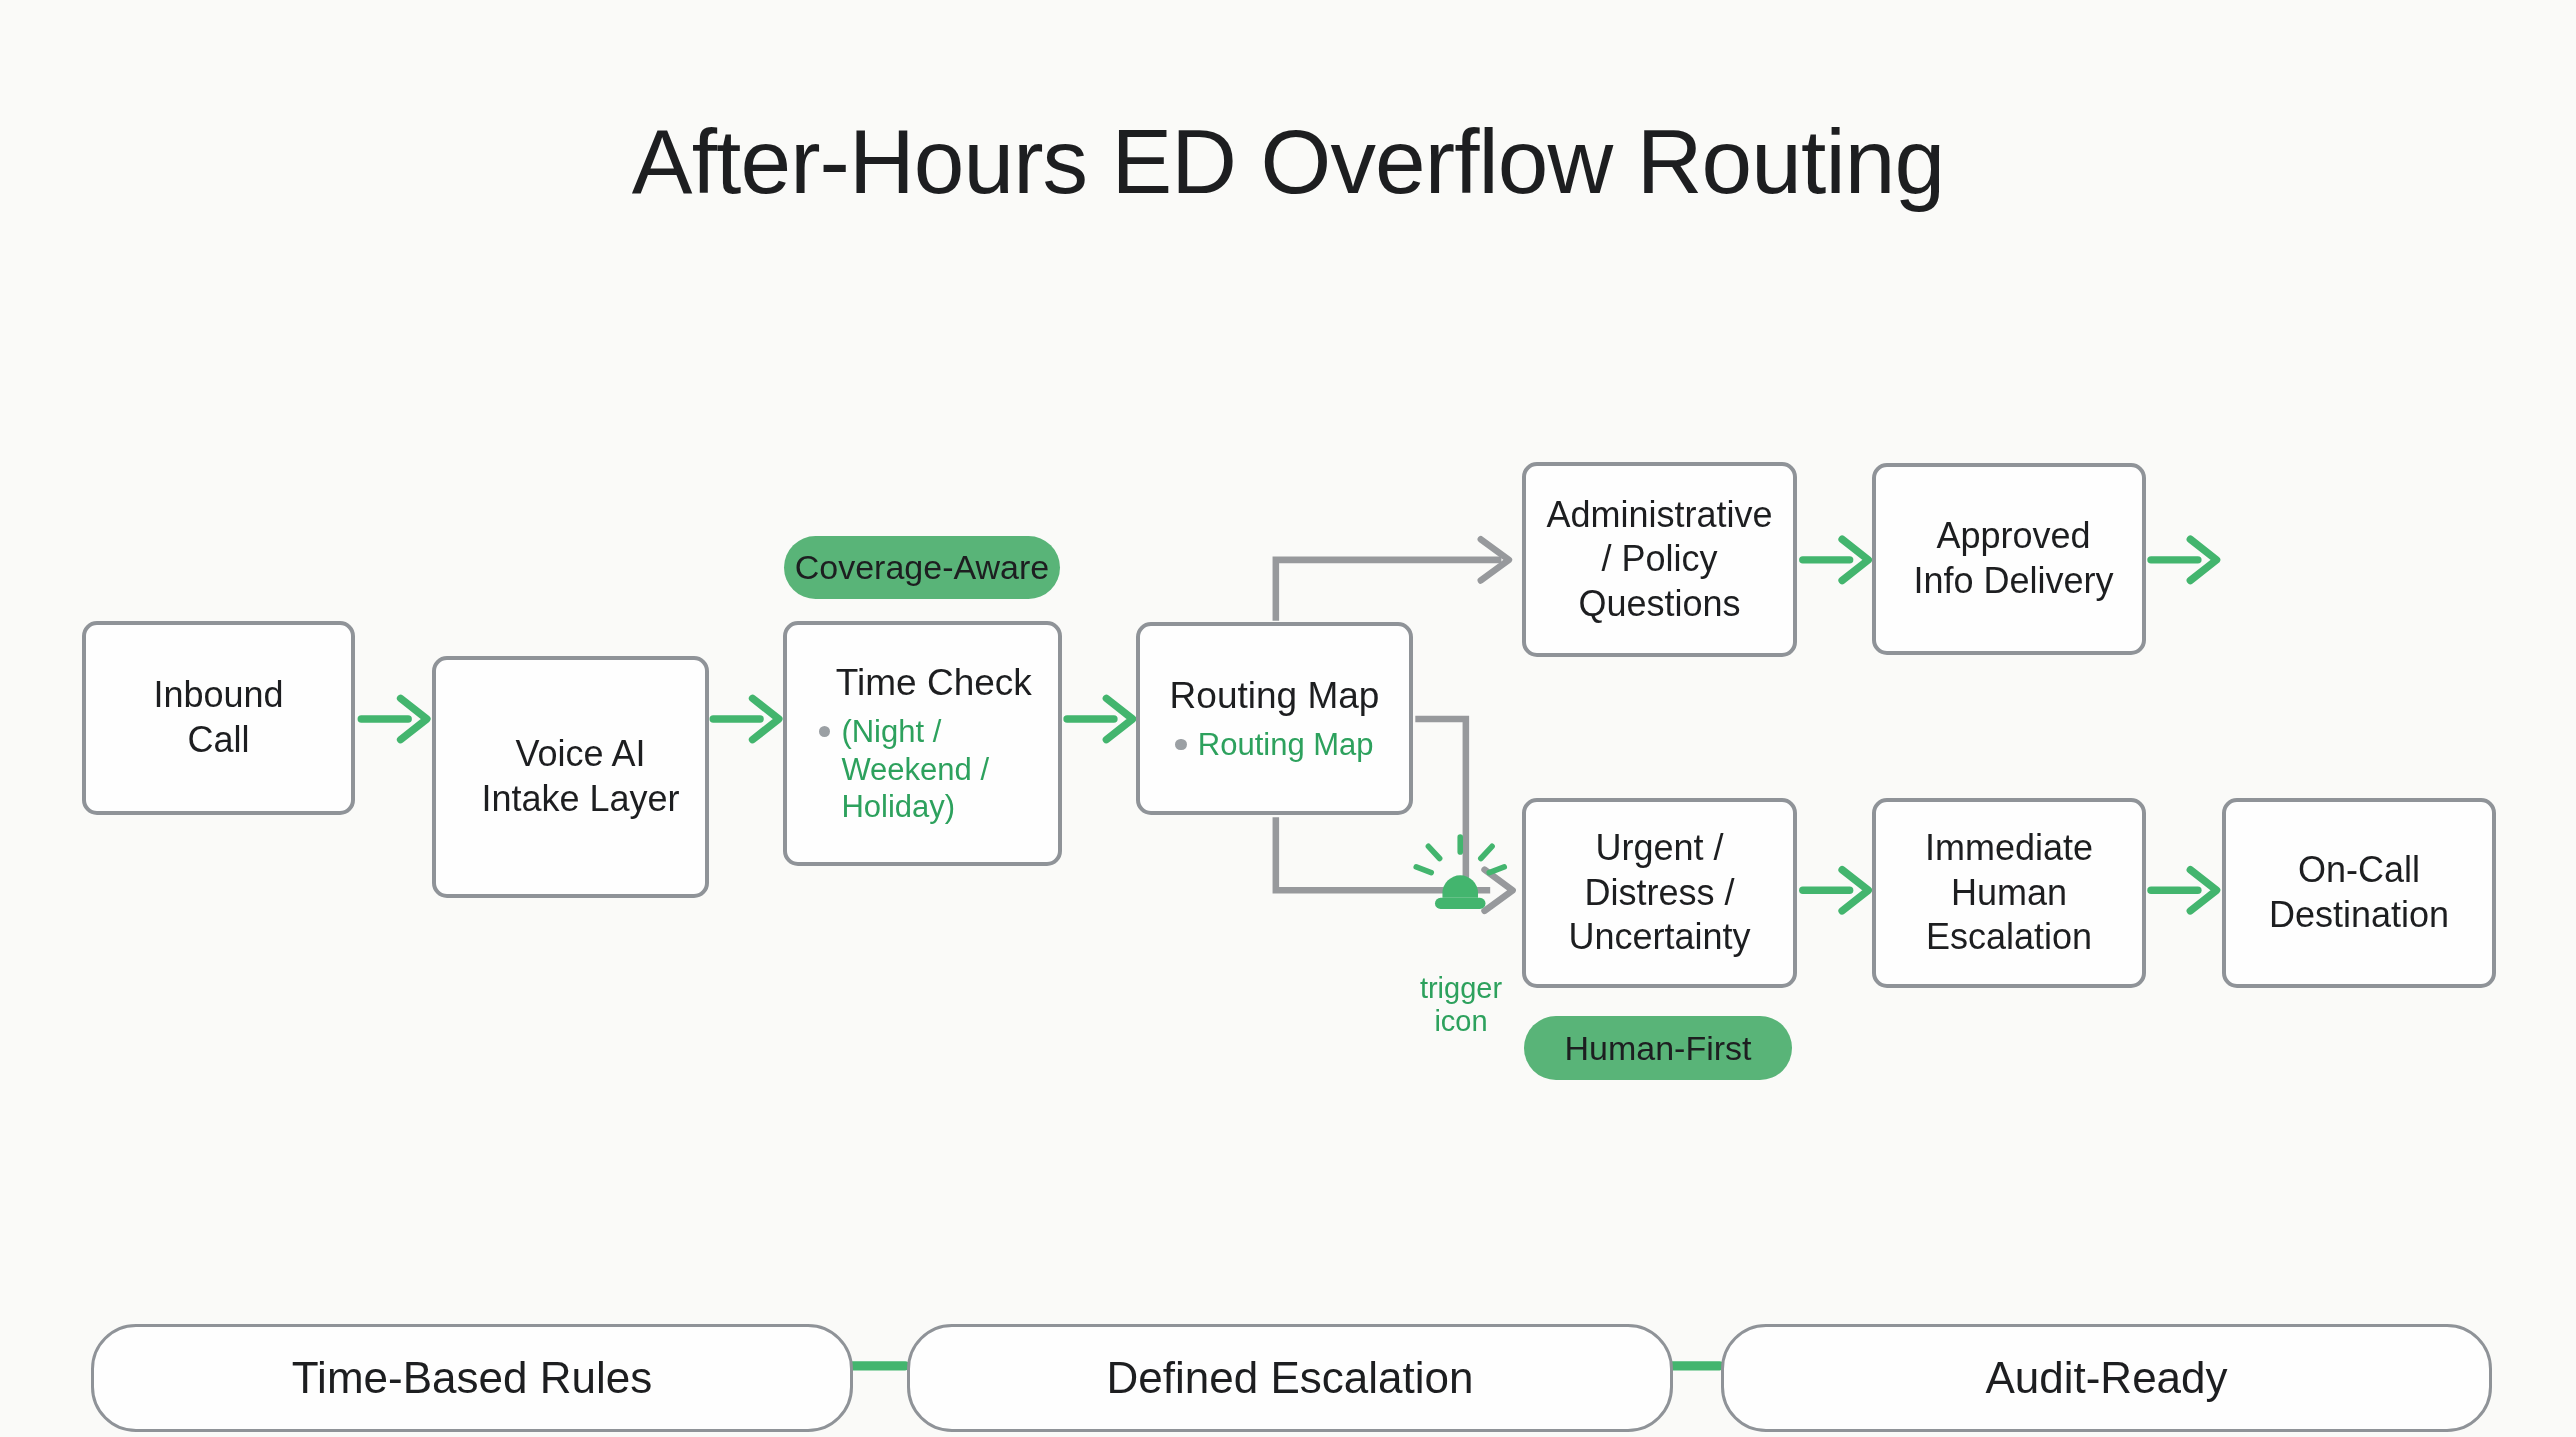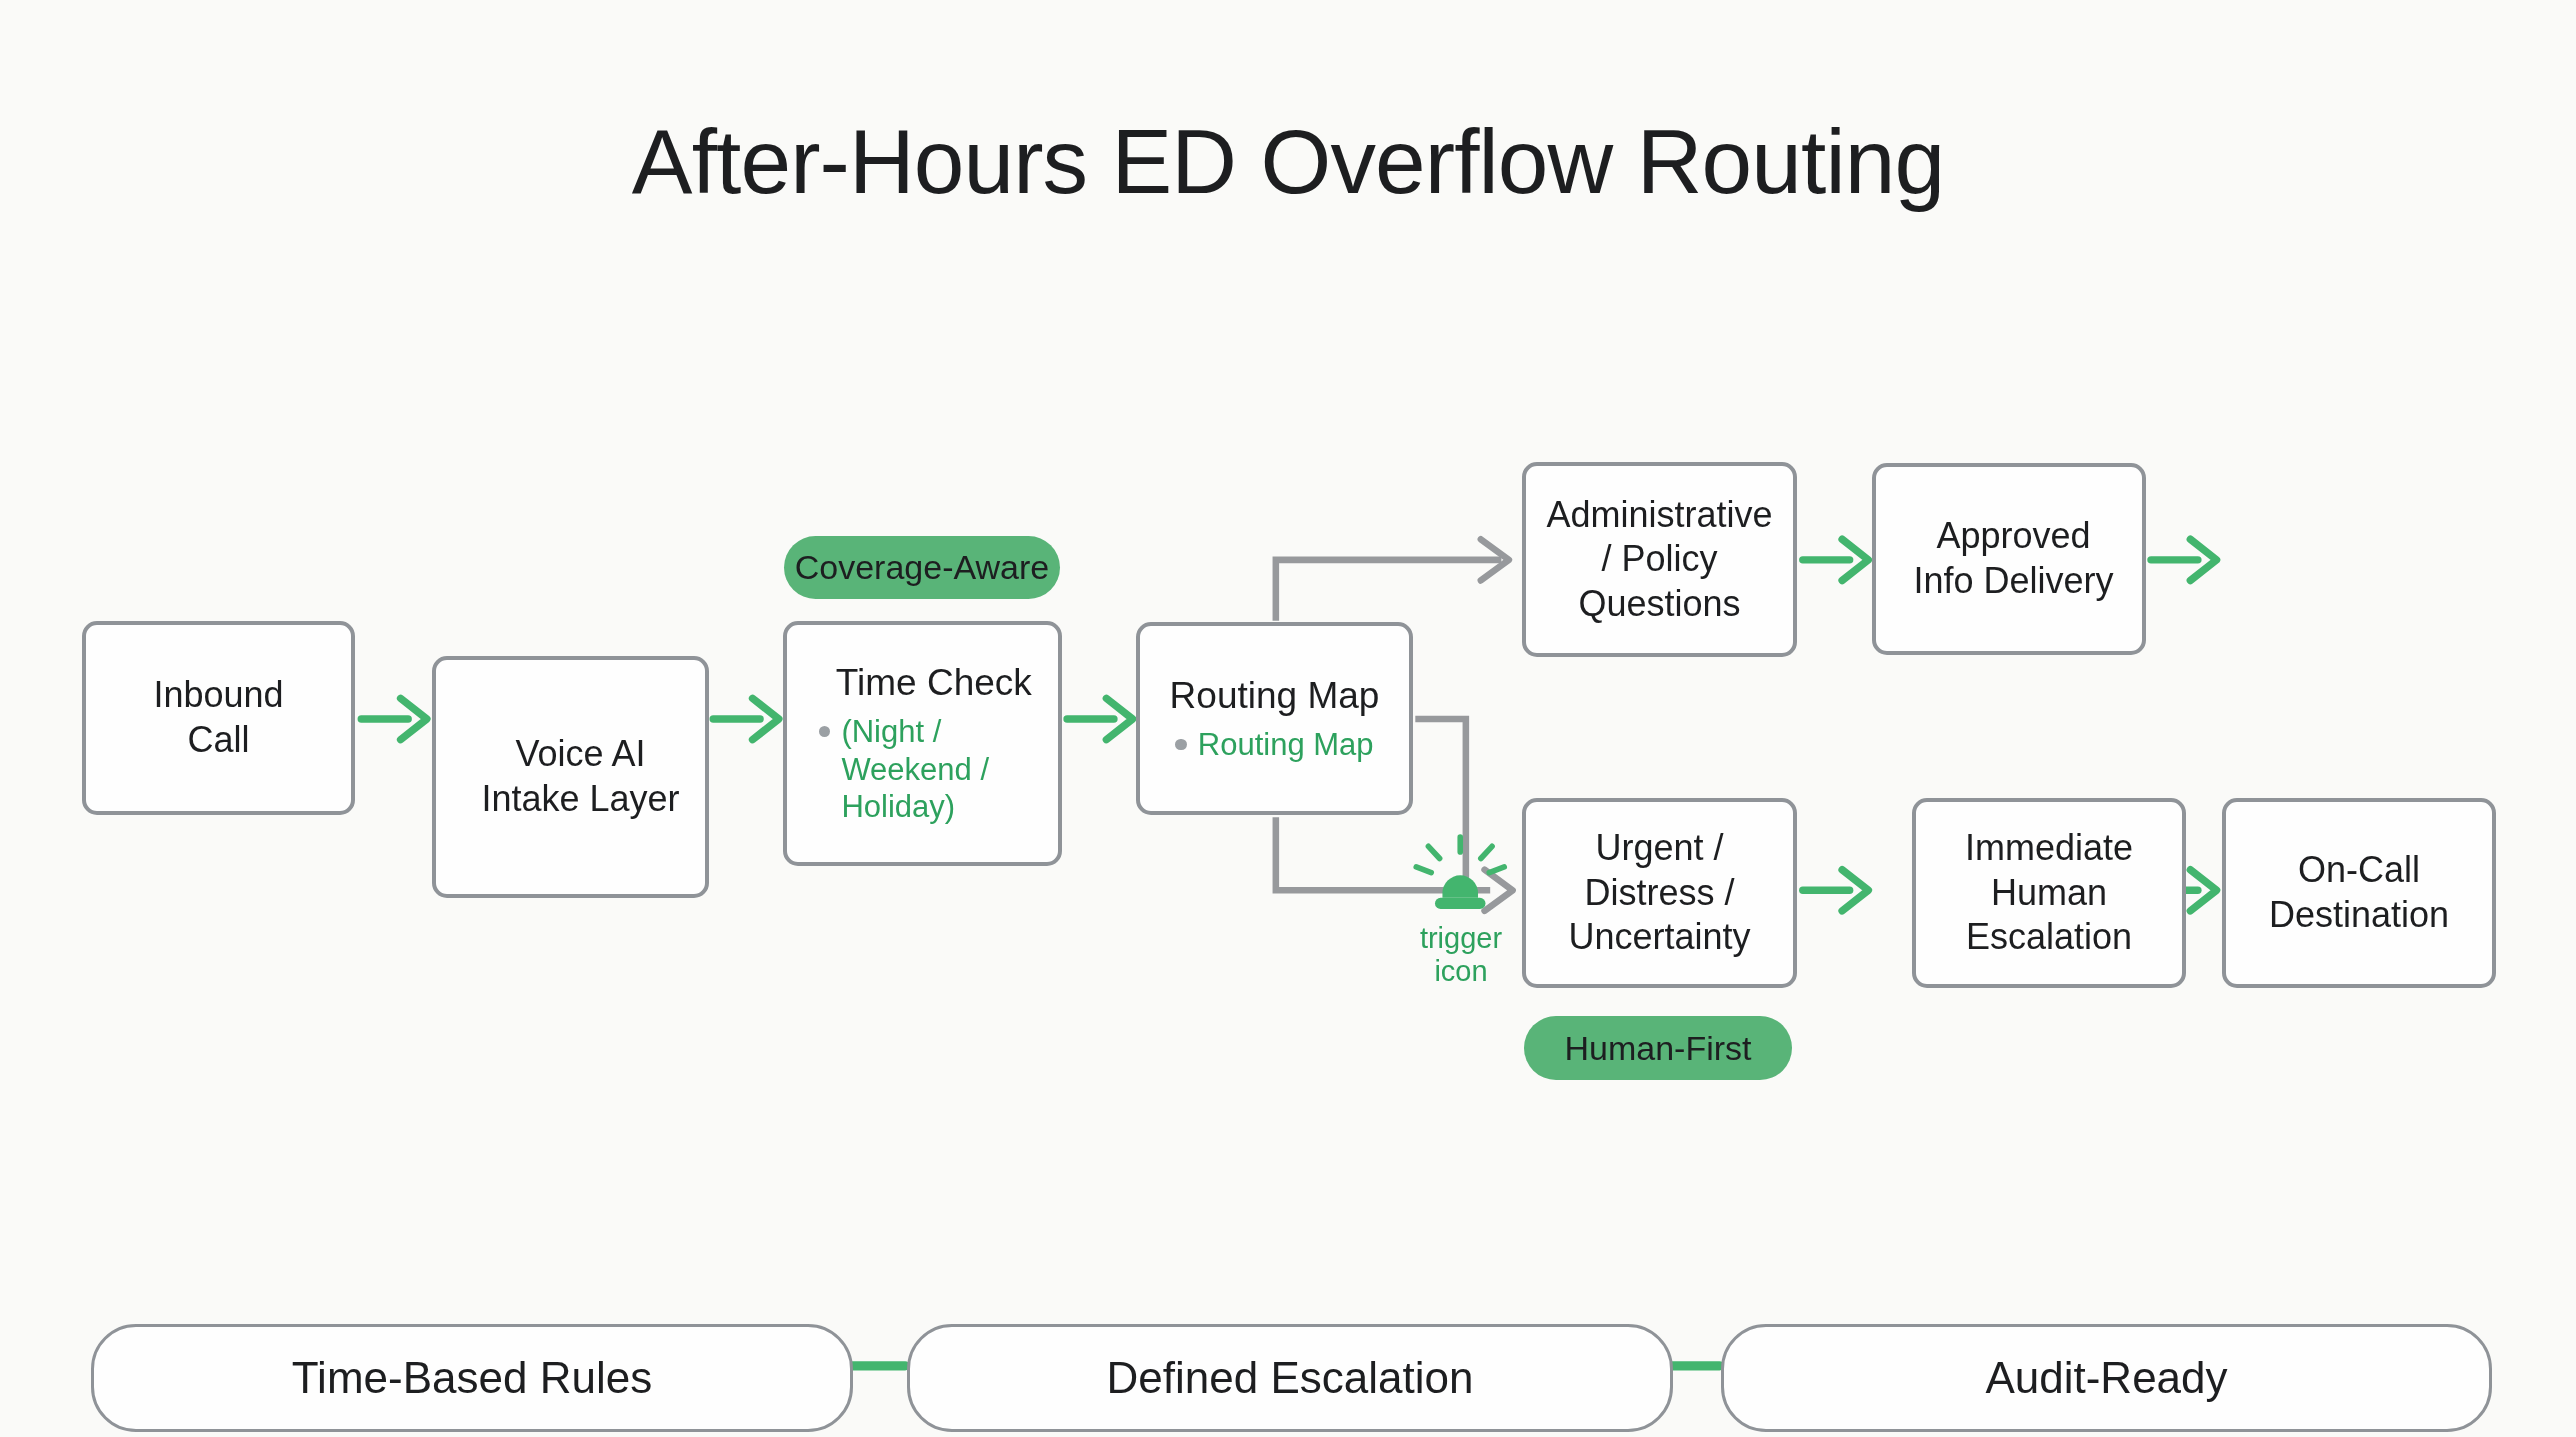--- a/index.html
+++ b/index.html
@@ -206,36 +206,36 @@
 Info Delivery</div>
   </div>
 
 
   <div class="node" style="left:1522px;top:798px;width:275px;height:190px;">
     <div class="label">Urgent /
 Distress /
 Uncertainty</div>
   </div>
 
-  <div class="node" style="left:1872px;top:798px;width:274px;height:190px;margin-left:40px;">
+  <div class="node" style="left:1872px;top:798px;width:274px;height:190px;">
     <div class="label">Immediate
 Human
 Escalation</div>
   </div>
 
   <div class="node" style="left:2222px;top:798px;width:274px;height:190px;">
     <div class="label">On-Call
 Destination</div>
   </div>
 
   <div class="badge" style="left:784px;top:536px;width:276px;height:63px;">Coverage-Aware</div>
 
   <div class="badge" style="left:1524px;top:1016px;width:268px;height:64px;">Human-First</div>
 
-  <div class="trigger-label" style="left:1399px;top:922px;width:124px;">trigger icon</div>
+  <div class="trigger-label" style="left:1399px;top:972px;width:124px;">trigger icon</div>
 
   <div class="pill" style="left:91px;width:762px;">
     <span>Time-Based Rules</span>
   </div>
   <div class="pill" style="left:907px;width:766px;">
     <span>Defined Escalation</span>
   </div>
   <div class="pill" style="left:1721px;width:771px;">
     <span>Audit-Ready</span>
   </div>

